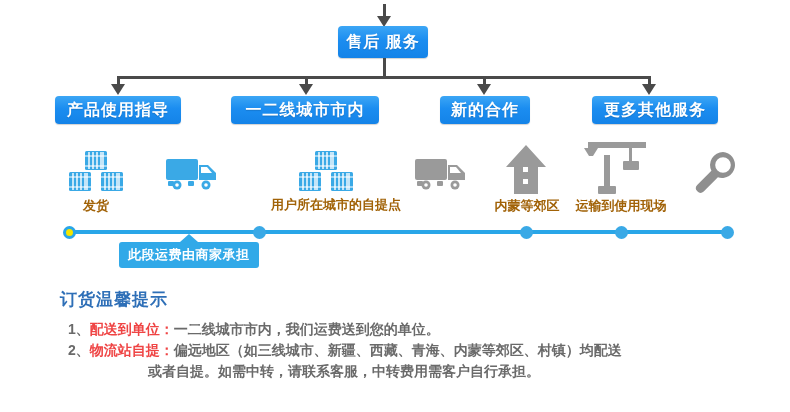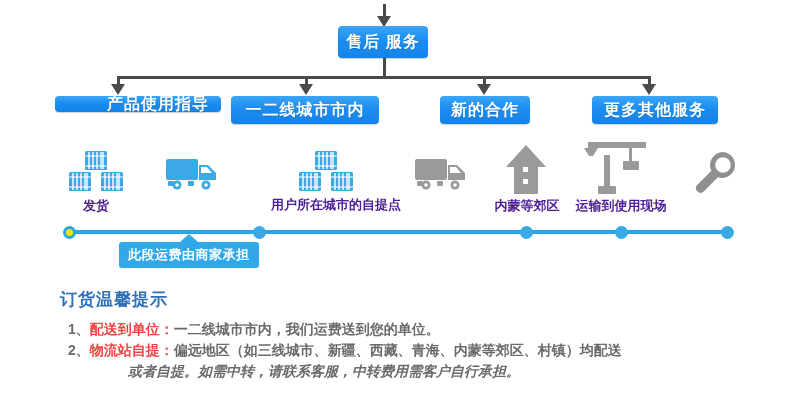--- a/index.html
+++ b/index.html
@@ -34,21 +34,21 @@
     position:absolute;width:0;height:0;
     border-left:7px solid transparent;
     border-right:7px solid transparent;
     border-top:11px solid #4a4a4a;
   }
 
   
   .icon-wrap{position:absolute;}
   .icon-label{
     position:absolute;
-    font-size:13px;font-weight:bold;color:#4c1d95;
+    font-size:13px;font-weight:bold;color:#a16207;
     white-space:nowrap;text-align:center;
   }
 
   
   .tl-line{position:absolute;background:#29a6e8;height:4px;border-radius:2px;}
   .tl-dot{
     position:absolute;width:13px;height:13px;border-radius:50%;
     background:#3aa9e6;
   }
   .tl-dot.start{background:#f3e600;border:3px solid #29a6e8;width:7px;height:7px;}
@@ -77,21 +77,21 @@
     margin:0 0 8px 0;font-size:17px;font-weight:bold;color:#2e6fb7;
     letter-spacing:1px;
   }
   .note-line{
     font-size:14px;color:#6a6a6a;line-height:21px;
     margin-left:8px;white-space:nowrap;font-weight:bold;
   }
   .note-line .num{color:#6a6a6a;}
   .note-line .kw{color:#ef4444;}
   .note-line .body{color:#6a6a6a;}
-  .note-cont{margin-left:68px;font-style:italic;}
+  .note-cont{margin-left:88px;}
   svg{display:block;}
 </style>
 </head>
 <body>
 
 <div id="stage">
 
   <div class="vline" style="left:383px;top:4px;height:14px;"></div>
   <div class="arrow-down" style="left:377px;top:16px;"></div>
 
@@ -101,21 +101,21 @@
   <div class="hline" style="left:118px;top:76px;width:533px;"></div>
   <div class="vline" style="left:117px;top:76px;height:10px;"></div>
   <div class="vline" style="left:305px;top:76px;height:10px;"></div>
   <div class="vline" style="left:483px;top:76px;height:10px;"></div>
   <div class="vline" style="left:648px;top:76px;height:10px;"></div>
   <div class="arrow-down" style="left:111px;top:84px;"></div>
   <div class="arrow-down" style="left:299px;top:84px;"></div>
   <div class="arrow-down" style="left:477px;top:84px;"></div>
   <div class="arrow-down" style="left:642px;top:84px;"></div>
 
-  <div class="node child" style="left:55px;top:96px;width:126px;height:16px;padding-left:40px;">产品使用指导</div>
+  <div class="node child" style="left:55px;top:96px;width:126px;height:28px;">产品使用指导</div>
   <div class="node child" style="left:231px;top:96px;width:148px;height:28px;">一二线城市市内</div>
   <div class="node child" style="left:592px;top:96px;width:126px;height:28px;">更多其他服务</div>
   <div class="node child" style="left:440px;top:96px;width:90px;height:28px;">新的合作</div>
 
   <div class="icon-wrap" style="left:68px;top:150px;">
     <svg width="56" height="44" viewBox="0 0 56 44">
       <g fill="#3aa9e6">
         <rect x="17" y="1" width="22" height="19" rx="1.5"></rect>
         <rect x="1" y="22" width="22" height="19" rx="1.5"></rect>
         <rect x="33" y="22" width="22" height="19" rx="1.5"></rect>

